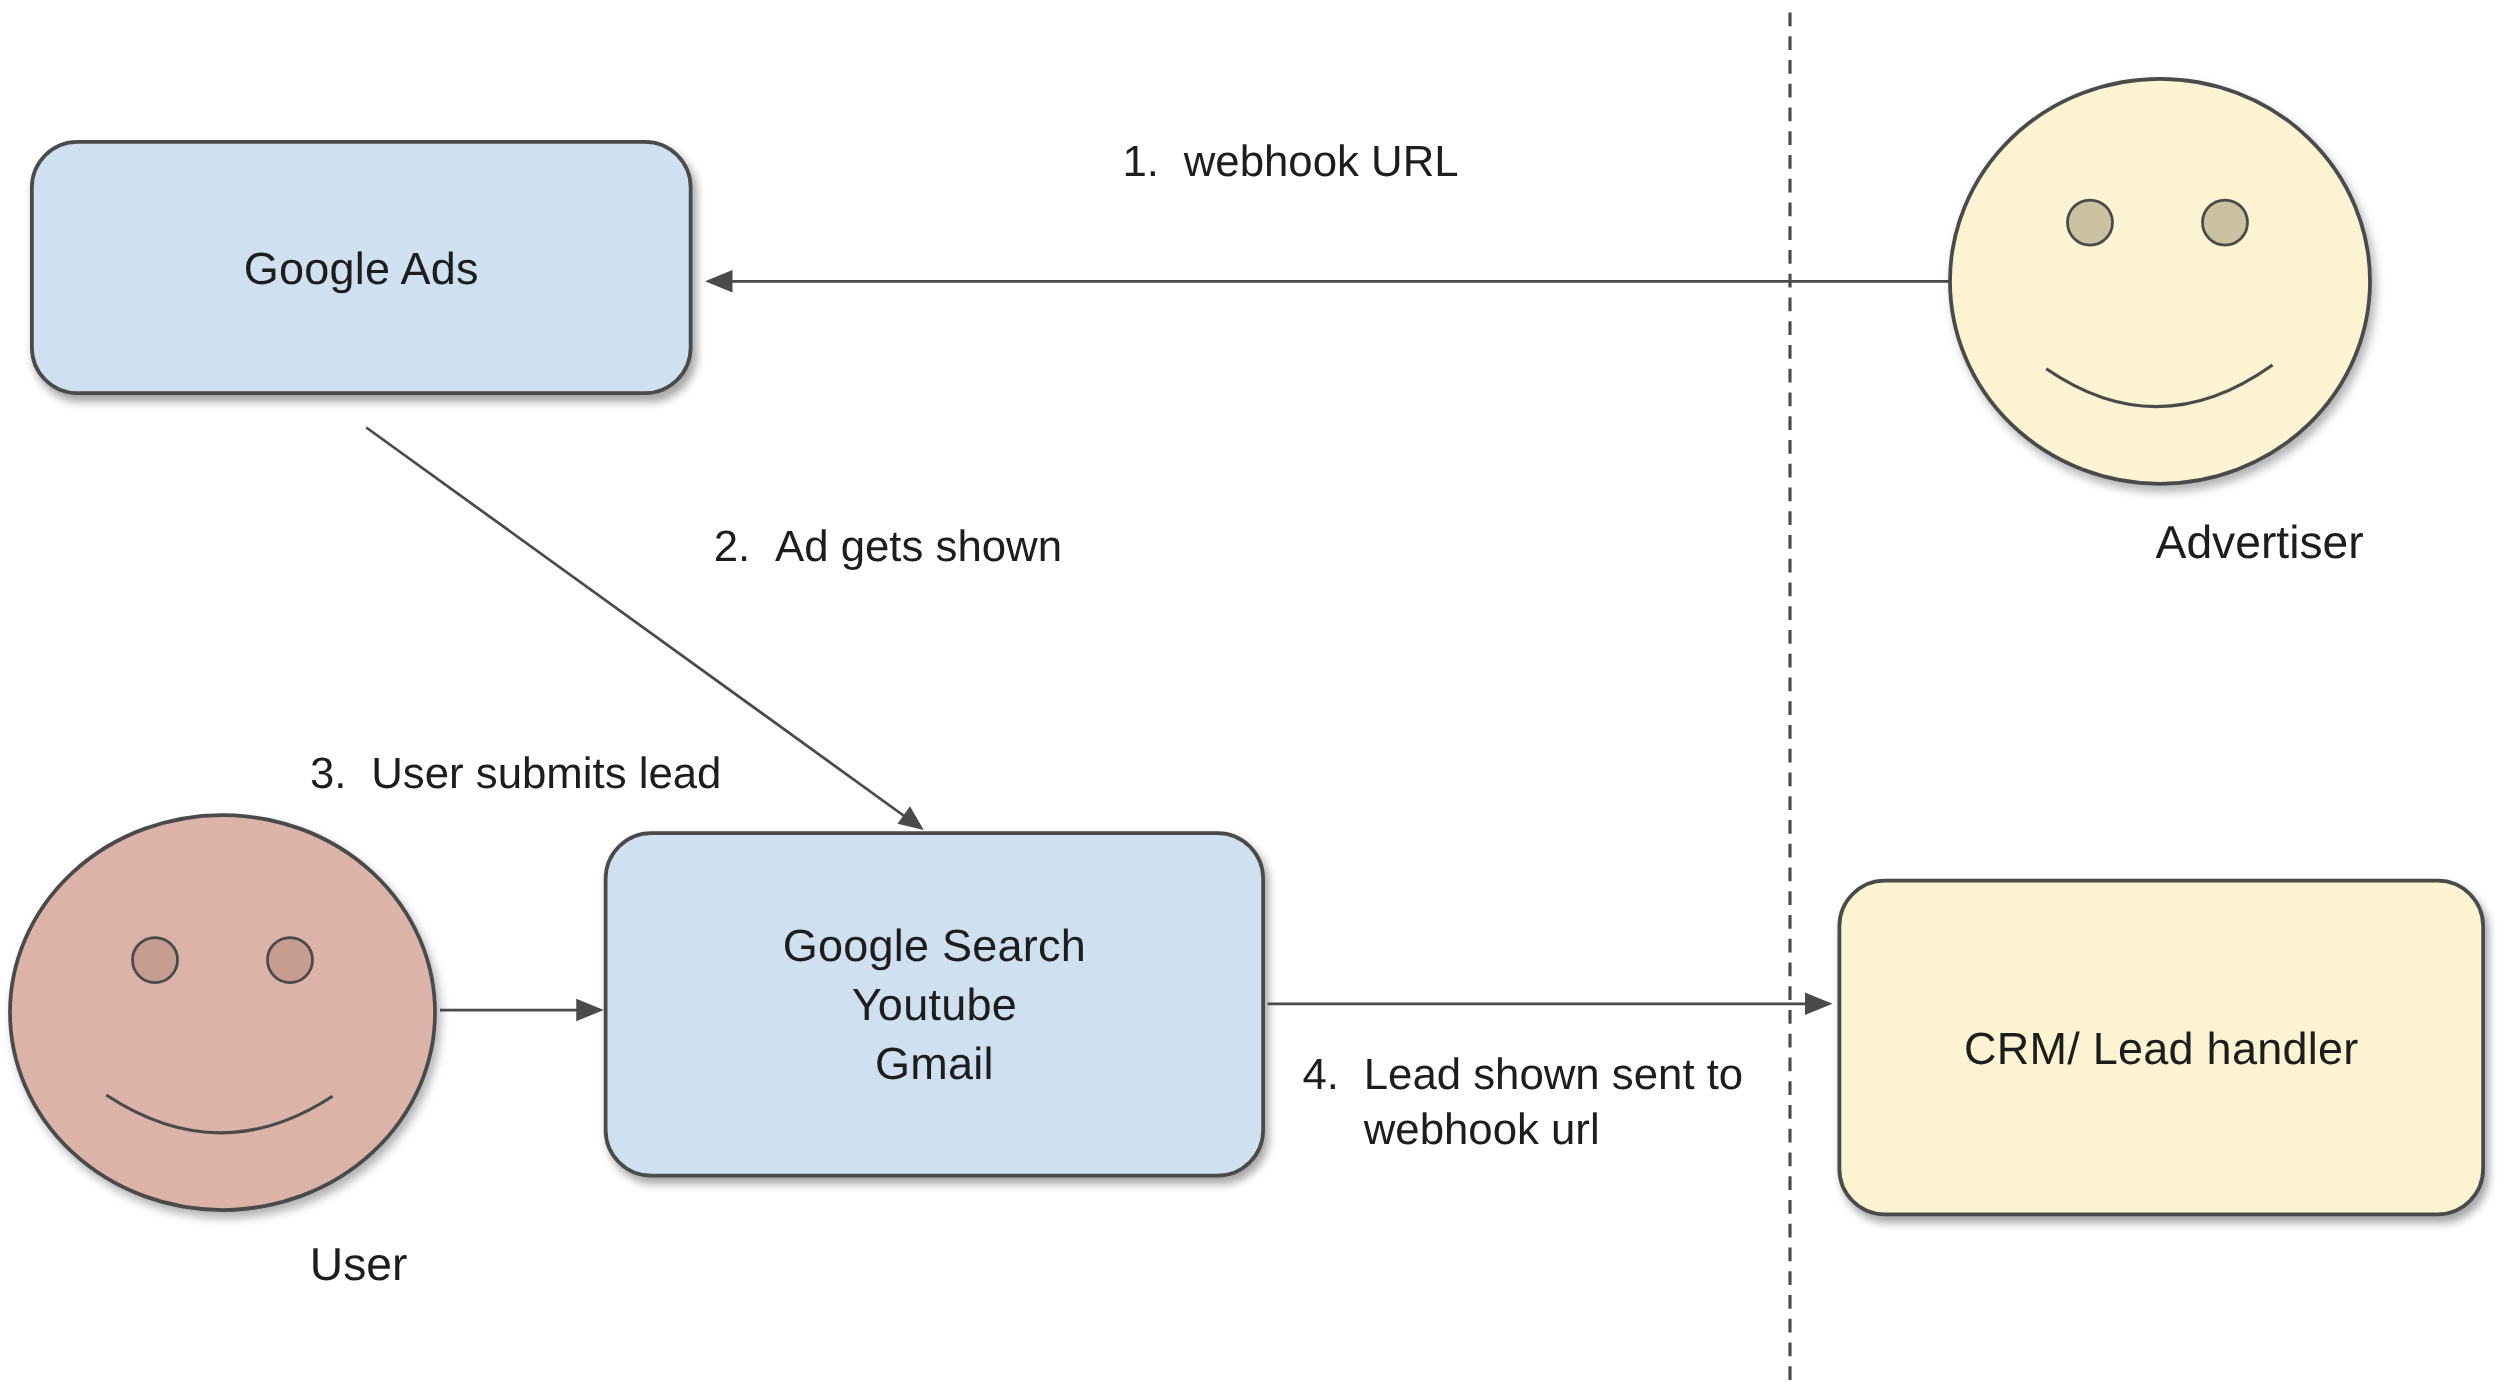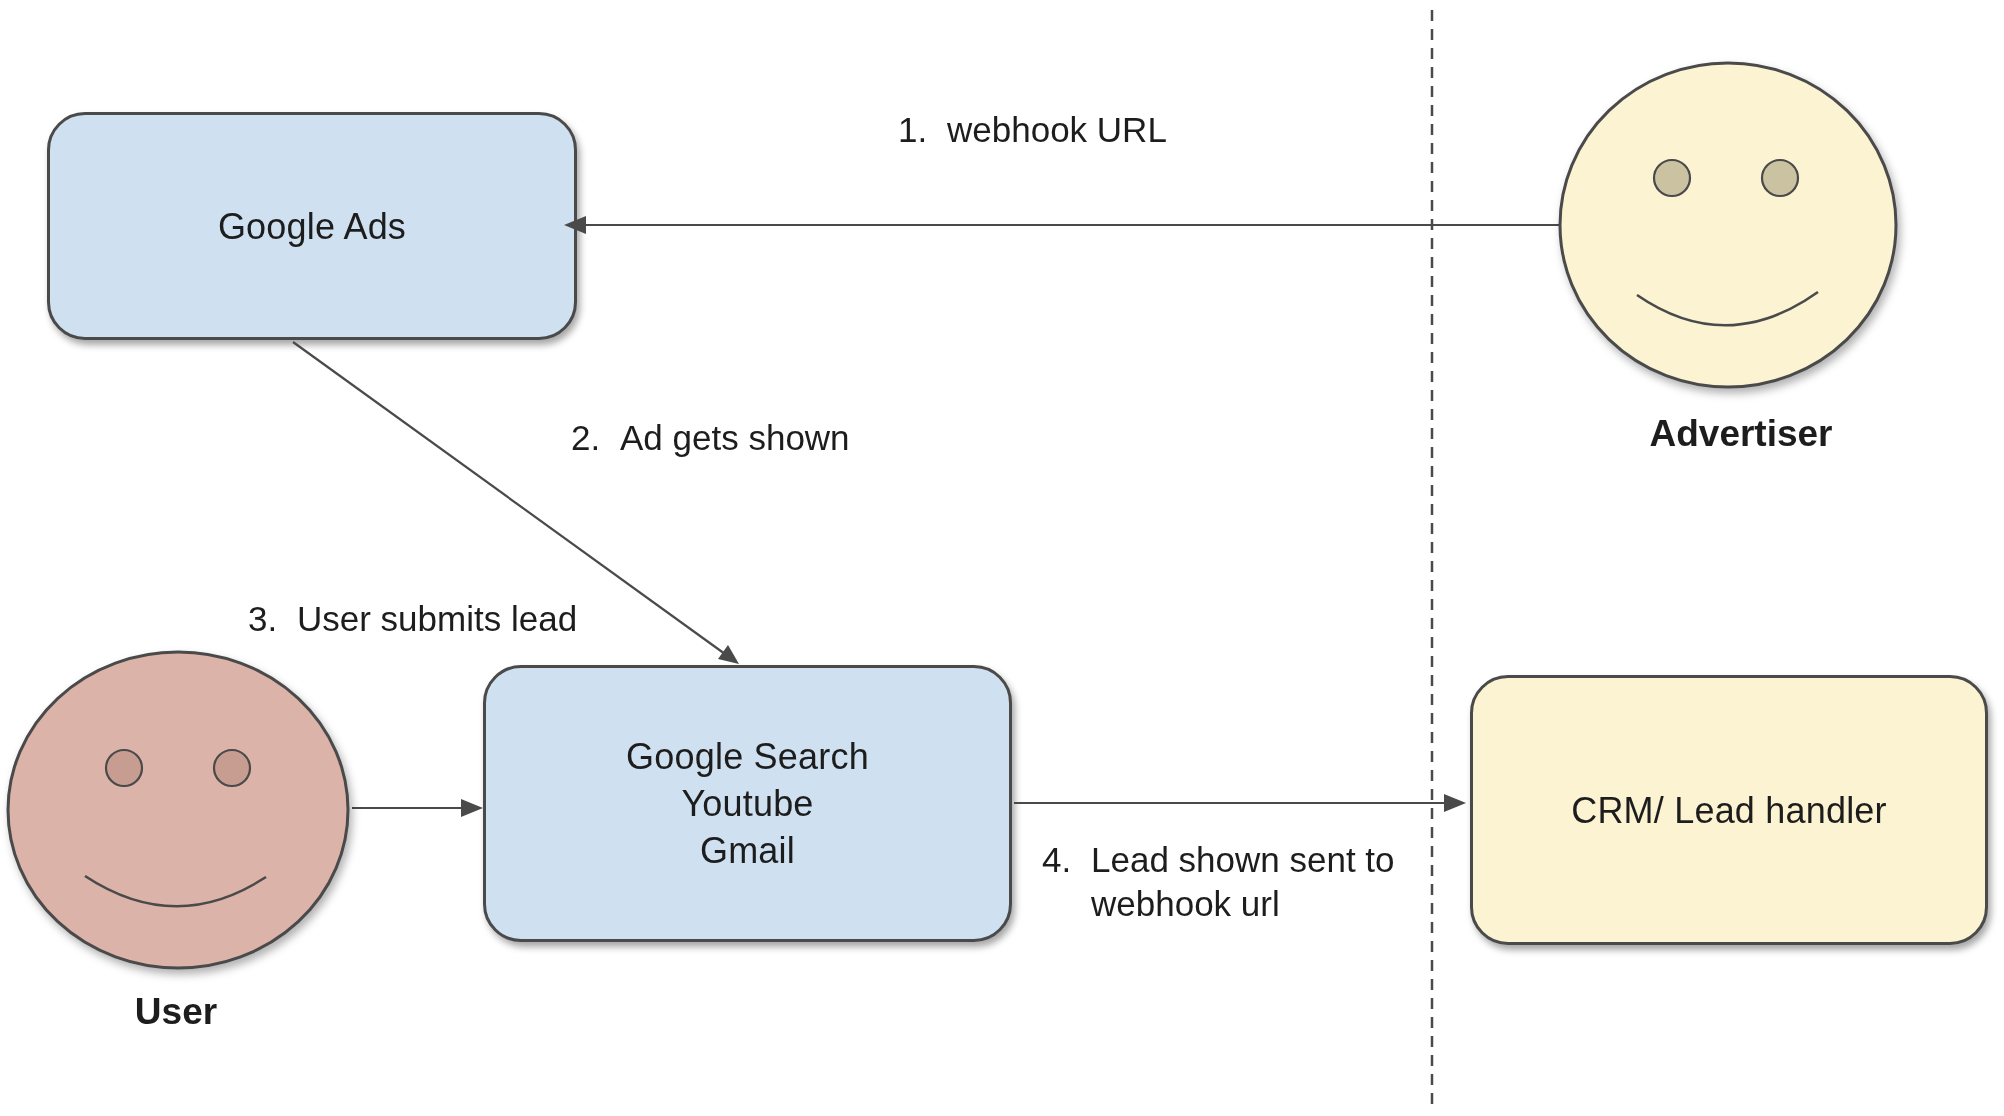--- a/index.html
+++ b/index.html
@@ -18,44 +18,44 @@
     border:3px solid #4a4a4a;
     border-radius:38px;
     box-shadow:3px 5px 7px rgba(0,0,0,0.35);
     box-sizing:border-box;
     text-align:center;
     font-size:36px;
     line-height:47px;
     letter-spacing:0.2px;
   }
   .node.blue{background:#cfe1f1;}
-  .node.yellow{background:#fbf3d2;}
-  #node-google-ads   {left:47px;  top:112px; width:530px; height:228px;}
+  .node.yellow{background:#fbf3d2;margin-top:28px;}
+  #node-google-ads   {left:24px;  top:112px; width:530px; height:204px;}
   #node-google-surfaces{left:483px; top:665px; width:529px; height:277px;text-align:center;}
   #node-crm          {left:1470px;top:675px; width:518px; height:270px;}
 
   .step{
     position:absolute;
     display:flex;
     font-size:35px;
     line-height:44px;
     white-space:nowrap;
   }
   .step .num{flex:none;width:49px;}
   #step-1{left:898px; top:108px;}
   #step-2{left:571px; top:416px;}
   #step-3{left:248px; top:597px;}
   #step-4{left:1042px;top:838px;}
 
   .actor-label{
     position:absolute;
     width:300px;
-    text-align:center;
+    text-align:right;
     font-size:37px;
-    font-weight:bold;
+    font-weight:normal;
     white-space:nowrap;
   }
   #label-advertiser{left:1591px;top:413px;}
   #label-user      {left:26px;  top:991px;}
 
   svg.overlay{
     position:absolute;left:0;top:0;
     pointer-events:none;
     z-index:5;
   }

